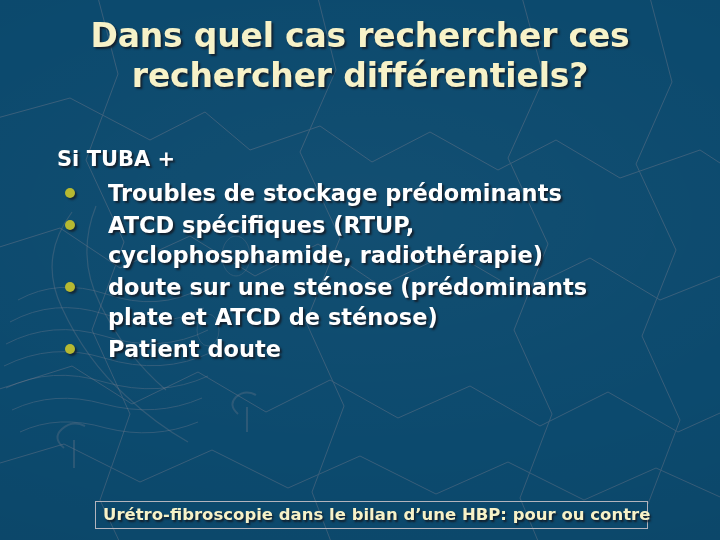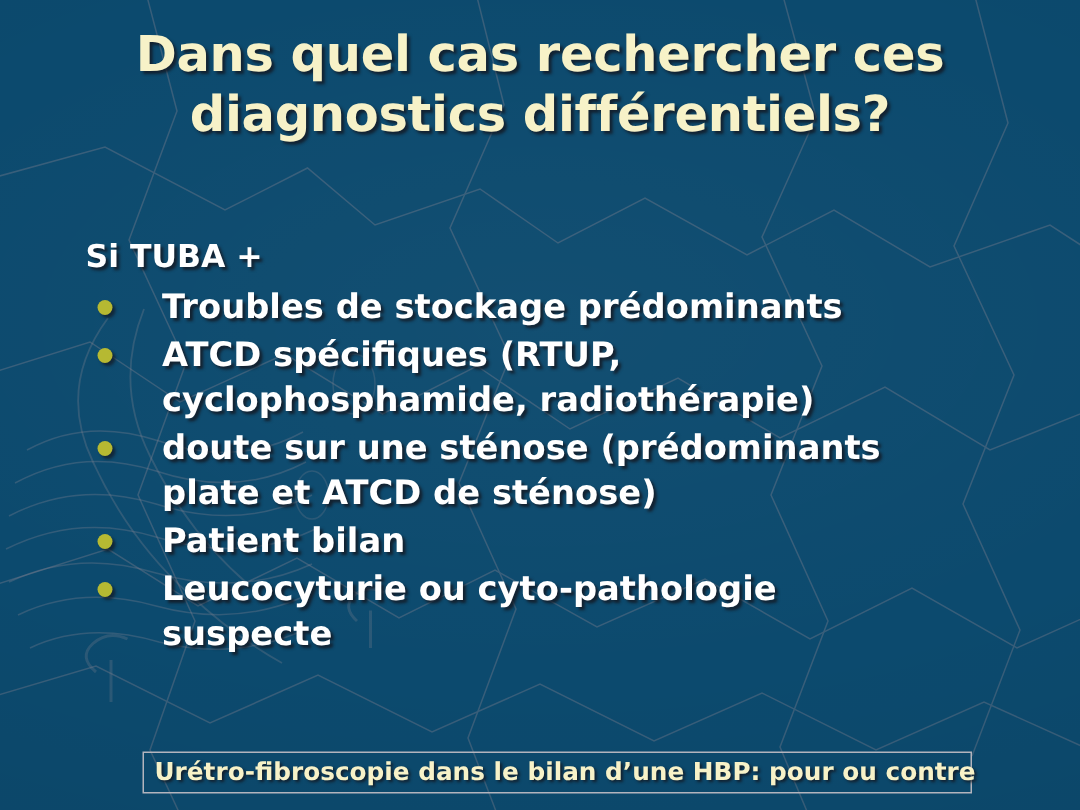--- a/index.html
+++ b/index.html
@@ -47,21 +47,21 @@
     font-weight: bold;
     line-height: 40px;
     letter-spacing: -0.2px;
     text-shadow: 2px 2px 2px rgba(20,20,28,0.75);
   }
 
   
   #body-block {
     position: absolute;
     left: 0;
-    top: 158px;
+    top: 146px;
     width: 631px;
   }
   .lead {
     margin: 0 0 6px 57px;
     color: #ffffff;
     font-size: 21px;
     font-weight: bold;
     line-height: 26px;
     text-shadow: 2px 2px 2px rgba(20,20,28,0.78);
   }
@@ -152,21 +152,21 @@
       <g fill="none" stroke="#7e8090" stroke-width="1" opacity="0.26">
         <ellipse cx="236" cy="256" rx="14" ry="20"></ellipse>
         <ellipse cx="208" cy="330" rx="11" ry="16"></ellipse>
       </g>
     </svg>
   </div>
   <div id="bg-vignette"></div>
 
   <div id="title">
     <div>Dans quel cas rechercher ces</div>
-    <div>diagnostics différentiels?</div>
+    <div>rechercher différentiels?</div>
   </div>
 
   <div id="body-block">
 
     <p class="lead">Si TUBA +</p>
 
     <ul class="bullets">
       <li>
         <span class="dot"></span>
         <span>Troubles de stockage prédominants</span>
@@ -174,25 +174,21 @@
       <li>
         <span class="dot"></span>
         <span>ATCD spécifiques (RTUP, cyclophosphamide, radiothérapie)</span>
       </li>
       <li>
         <span class="dot"></span>
         <span>doute sur une sténose (prédominants plate et ATCD de sténose)</span>
       </li>
       <li>
         <span class="dot"></span>
-        <span>Patient bilan</span>
-      </li>
-      <li>
-        <span class="dot"></span>
-        <span>Leucocyturie ou cyto-pathologie suspecte</span>
+        <span>Patient doute</span>
       </li>
     </ul>
   </div>
 
   <div id="footer-box"></div>
   <div id="footer-text">Urétro-fibroscopie dans le bilan d’une HBP: pour ou contre</div>
 
 </div>
 
 </body></html>

